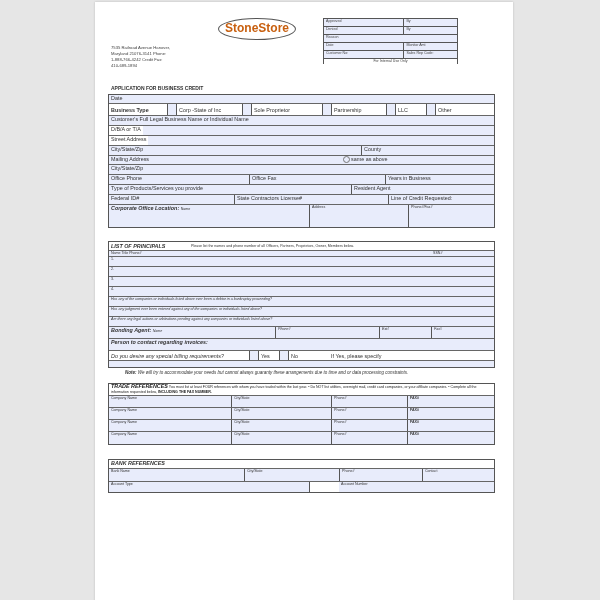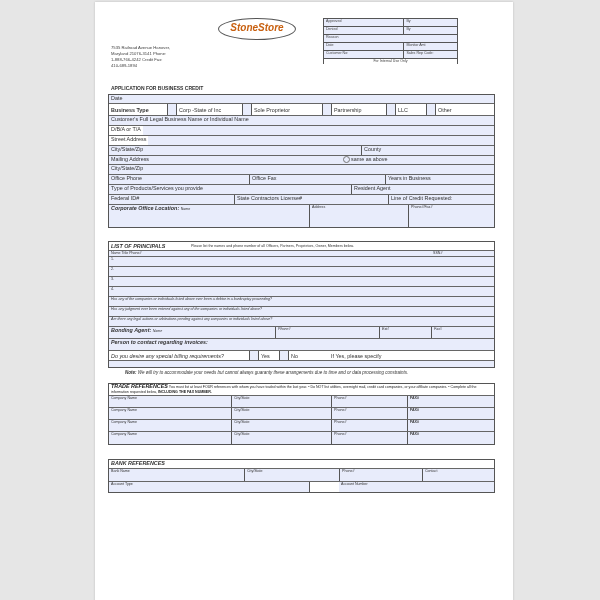--- a/index.html
+++ b/index.html
@@ -1,21 +1,21 @@
 <!DOCTYPE html>
 <html><head>
 <meta charset="utf-8">
 <style>
   html,body{margin:0;padding:0;}
   body{width:600px;height:600px;background:#e6e6e6;position:relative;overflow:hidden;font-family:"Liberation Sans",sans-serif;color:#222;}
   .page{position:absolute;left:95px;top:2px;width:418px;height:600px;background:#fff;box-shadow:0 0 2px #bbb;}
   .abs{position:absolute;}
   .logo1{left:14px;top:17px;font-family:"DejaVu Sans",sans-serif;font-weight:bold;font-style:italic;font-size:20px;letter-spacing:-0.5px;color:#b01818;text-shadow:1px 1px 0 #222;}
   .logo1 .sub{display:block;font-size:3px;color:#333;text-align:right;letter-spacing:0;margin-top:-3px;text-shadow:none;}
-  .logo2{left:123px;top:16px;width:76px;height:20px;border:1px solid #555;border-radius:50%;text-align:center;font-size:10px;font-weight:bold;font-style:italic;color:#c86010;line-height:18px;}
+  .logo2{left:123px;top:16px;width:76px;height:20px;border:1px solid #555;border-radius:50%;text-align:center;font-size:12px;font-weight:bold;color:#c86010;line-height:18px;}
   .addr{left:16px;top:43px;font-size:4.2px;line-height:6px;color:#444;width:70px;}
   .internal{left:228px;top:16px;width:135px;}
   .internal table{border-collapse:collapse;width:100%;}
   .internal td{border:1px solid #555;background:#e8ecfb;font-size:3.6px;height:7px;padding:0 2px;vertical-align:top;color:#444;}
   .internal .foot{font-size:3.6px;text-align:center;color:#444;border-left:1px solid #555;border-right:1px solid #555;height:5px;}
   .title{left:16px;top:83px;font-size:5px;font-weight:bold;color:#333;}
   .box{position:absolute;left:13px;width:387px;border:1px solid #555;box-sizing:border-box;}
   .row{display:flex;border-bottom:1px solid #666;background:#e8ecfb;box-sizing:border-box;}
   .row:last-child{border-bottom:none;}
   .cell{font-size:5.4px;padding:0 2px;box-sizing:border-box;white-space:nowrap;overflow:hidden;color:#333;}

